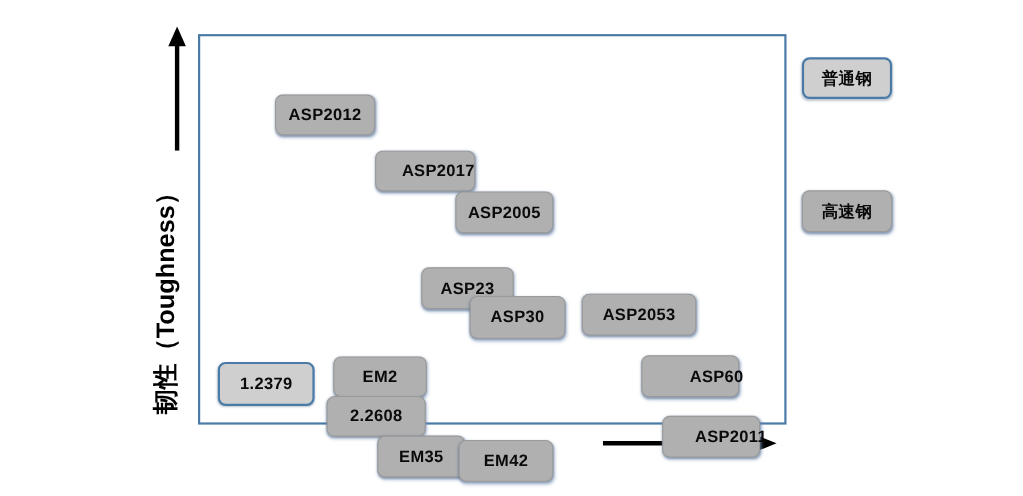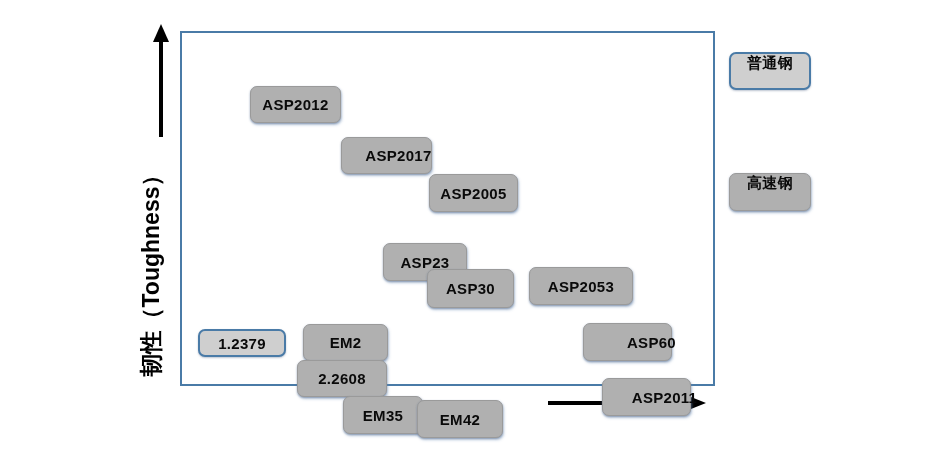--- a/index.html
+++ b/index.html
@@ -104,21 +104,21 @@
     border: 2px solid #4a7ba7;
     box-shadow: 0 1px 2px rgba(90,110,140,0.4);
   }
 
   
   .legend-item {
     position: absolute;
     box-sizing: border-box;
     border-radius: 7px;
     display: flex;
-    align-items: flex-start;
+    align-items: center;
     justify-content: center;
     font-size: 15px;
     font-weight: bold;
     color: #0a0a0a;
     white-space: nowrap;
   }
 </style>
 </head>
 <body>
 
@@ -141,42 +141,42 @@
   </div>
 
 
   <div id="boxes-layer">
       <div class="box hss" style="left: 250px; top: 38px; width: 91px; height: 37px; z-index: 10;">
         <span>ASP2012</span>
       </div>
       <div class="box hss" style="left: 341px; top: 89px; width: 91px; height: 37px; z-index: 11; padding-left: 24px;">
         <span>ASP2017</span>
       </div>
-      <div class="box hss" style="left: 429px; top: 126px; width: 89px; height: 38px; z-index: 12;">
+      <div class="box hss" style="left: 414px; top: 126px; width: 89px; height: 38px; z-index: 12;">
         <span>ASP2005</span>
       </div>
       <div class="box hss" style="left: 383px; top: 195px; width: 84px; height: 38px; z-index: 13;">
         <span>ASP23</span>
       </div>
       <div class="box hss" style="left: 427px; top: 221px; width: 87px; height: 39px; z-index: 14;">
         <span>ASP30</span>
       </div>
       <div class="box hss" style="left: 529px; top: 219px; width: 104px; height: 38px; z-index: 15;">
         <span>ASP2053</span>
       </div>
       <div class="box hss" style="left: 303px; top: 276px; width: 85px; height: 37px; z-index: 16;">
         <span>EM2</span>
       </div>
       <div class="box hss" style="left: 583px; top: 275px; width: 89px; height: 38px; z-index: 17; padding-left: 48px;">
         <span>ASP60</span>
       </div>
       <div class="box hss" style="left: 297px; top: 312px; width: 90px; height: 37px; z-index: 18;">
         <span>2.2608</span>
       </div>
-      <div class="box regular" style="left: 198px; top: 329px; width: 88px; height: 28px; z-index: 19;">
+      <div class="box regular" style="left: 198px; top: 329px; width: 88px; height: 40px; z-index: 19;">
         <span>1.2379</span>
       </div>
       <div class="box hss" style="left: 602px; top: 330px; width: 89px; height: 38px; z-index: 20; padding-left: 36px;">
         <span>ASP2011</span>
       </div>
       <div class="box hss" style="left: 343px; top: 348px; width: 80px; height: 38px; z-index: 21;">
         <span>EM35</span>
       </div>
       <div class="box hss" style="left: 417px; top: 352px; width: 86px; height: 38px; z-index: 22;">
         <span>EM42</span>

